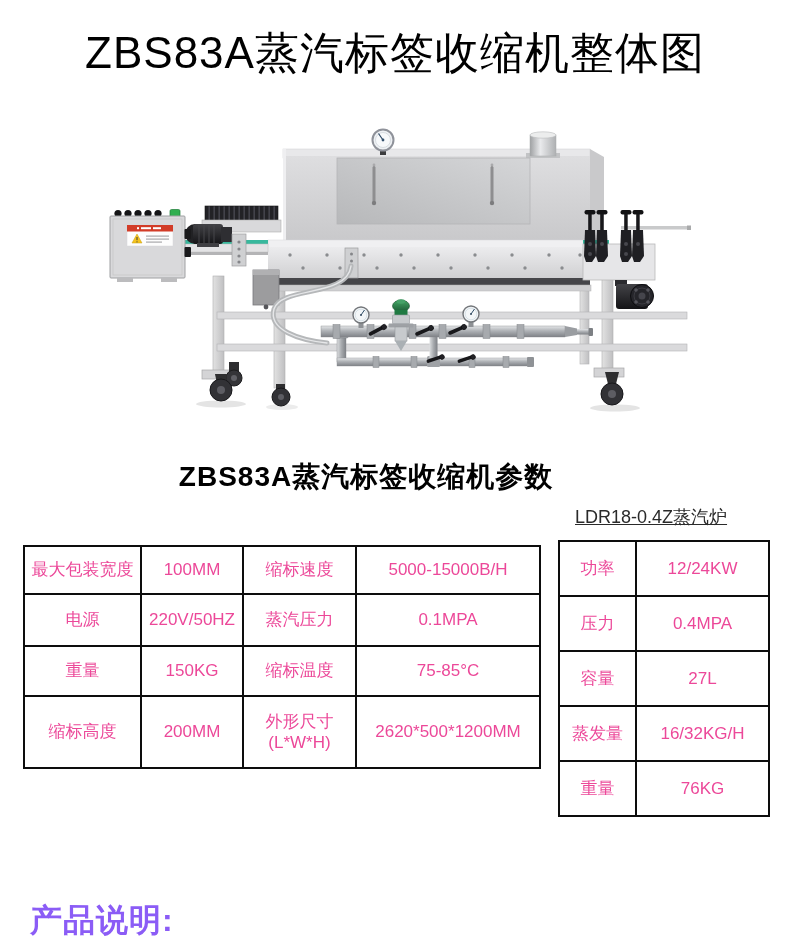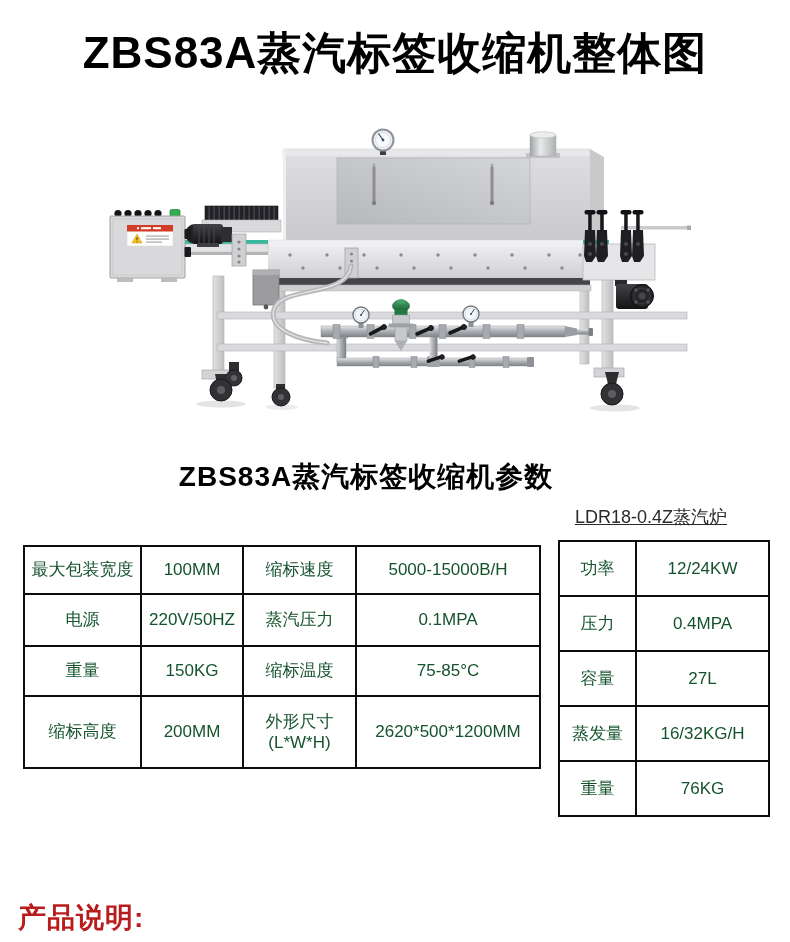--- a/index.html
+++ b/index.html
@@ -6,51 +6,51 @@
   body {
     width:790px; height:942px;
     background:#ffffff;
     position:relative;
     overflow:hidden;
     font-family:"Liberation Sans","DejaVu Sans",sans-serif;
   }
   .main-title {
     position:absolute; top:24px; left:0; width:790px;
     text-align:center;
-    font-size:44px; font-weight:700; color:#000;
+    font-size:44px; font-weight:400; color:#000;
     letter-spacing:1px; white-space:nowrap;
   }
   .machine-wrap {
     position:absolute; left:75px; top:116px;
     width:650px; height:306px;
   }
   .section-title {
     position:absolute; top:458px; left:0; width:668px;
     text-align:center;
     font-size:28px; font-weight:800; color:#000;
     letter-spacing:1px; white-space:nowrap;margin-left:32px;
   }
   .boiler-label {
     position:absolute; top:505px; left:575px;
     font-size:18px; color:#2a2a2a; white-space:nowrap;text-decoration:underline;
   }
   table { border-collapse:collapse; position:absolute; table-layout:fixed; }
   td {
     border:2px solid #0d0d0d;
     text-align:center; vertical-align:middle;
-    font-size:17px; color:#14532d;
+    font-size:17px; color:#ec4899;
     padding:0 4px;
     white-space:pre-line; line-height:1.25;
     overflow:hidden;
   }
   .spec-table { left:23px; top:545px; }
   .boiler-table { left:558px; top:540px; }
   .footer-heading {
-    position:absolute; top:899px; left:18px;
-    font-size:28px; font-weight:800; color:#b91c1c;
+    position:absolute; top:899px; left:30px;
+    font-size:32px; font-weight:800; color:#8b5cf6;
     letter-spacing:1px;
   }
 </style>
 </head>
 <body>
 
 <div class="main-title">ZBS83A蒸汽标签收缩机整体图</div>
 
 <div class="machine-wrap">
 <svg width="650" height="306" viewBox="0 0 650 306" xmlns="http://www.w3.org/2000/svg">

